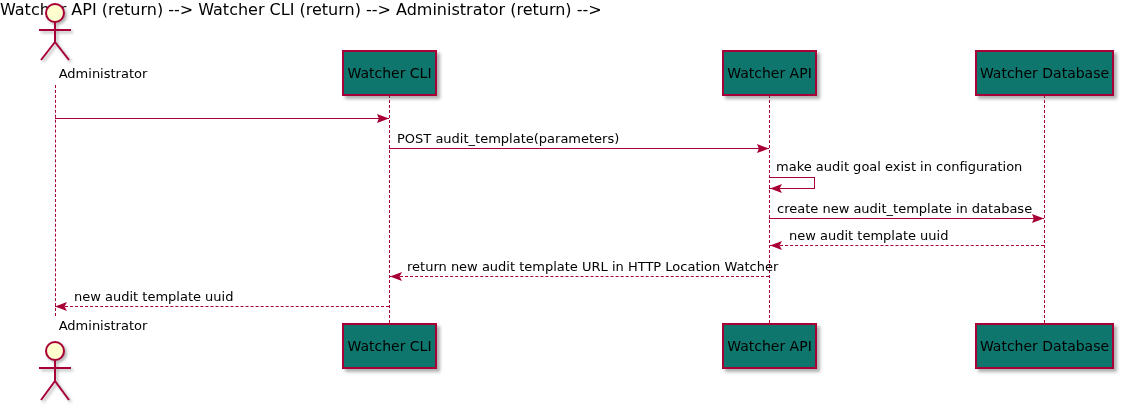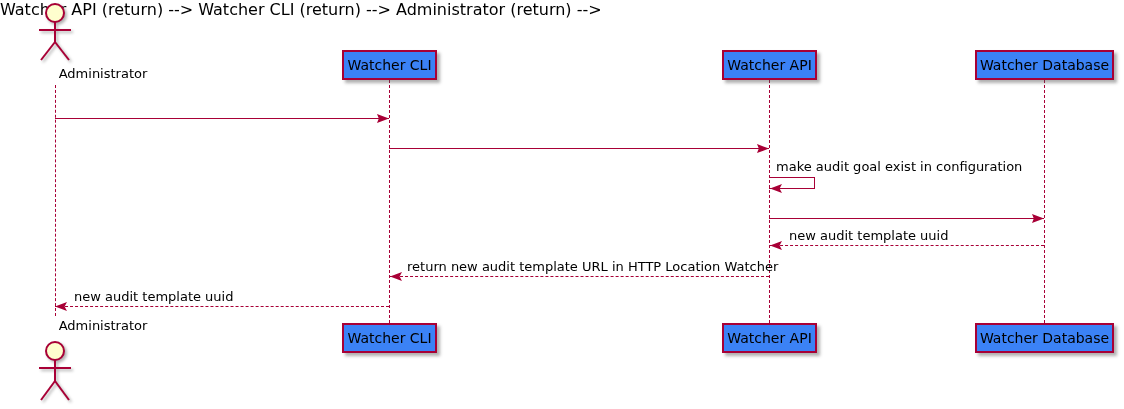--- a/index.html
+++ b/index.html
@@ -11,23 +11,23 @@
     overflow:hidden;
     background:#ffffff;
   }
   .lifeline{
     position:absolute;
     width:0;
     border-left:1px dashed #A80036;
   }
   .pbox{
     position:absolute;
-    height:30px;
+    height:46px;
     box-sizing:border-box;
-    background:#3b82f6;
+    background:#0f766e;
     border:2px solid #A80036;
     box-shadow:3px 3px 3px rgba(80,80,80,0.45);
     display:flex;align-items:center;justify-content:center;
     font-size:14px;
     white-space:nowrap;
   }
   .actor-label{
     position:absolute;
     width:110px;
     text-align:center;
@@ -104,29 +104,31 @@
   
   <div class="pbox" style="left:342px;top:323px;width:95px;">Watcher CLI</div>
   <div class="pbox" style="left:722px;top:323px;width:95px;">Watcher API</div>
   <div class="pbox" style="left:975px;top:323px;width:139px;">Watcher Database</div>
 
   
   <div class="msg-line" style="left:55px;top:118px;width:334px;"></div>
   <div class="arrowhead right" style="left:377px;top:114px;"></div>
 
   
+  <div class="msg-label" style="left:397px;top:131px;">POST audit_template(parameters)</div>
   <div class="msg-line" style="left:389px;top:148px;width:380px;"></div>
   <div class="arrowhead right" style="left:757px;top:144px;"></div>
 
   
   <div class="msg-label" style="left:776px;top:159px;">make audit goal exist in configuration</div>
   <div class="self-loop" style="left:769px;top:177px;width:46px;height:12px;"></div>
   <div class="arrowhead left" style="left:770px;top:184px;"></div>
 
   
+  <div class="msg-label" style="left:777px;top:201px;">create new audit_template in database</div>
   <div class="msg-line" style="left:769px;top:218px;width:275px;"></div>
   <div class="arrowhead right" style="left:1032px;top:214px;"></div>
 
    Watcher API (return) --&gt;
   <div class="msg-label" style="left:789px;top:228px;">new audit template uuid</div>
   <div class="msg-line dashed" style="left:770px;top:245px;width:274px;"></div>
   <div class="arrowhead left" style="left:770px;top:241px;"></div>
 
    Watcher CLI (return) --&gt;
   <div class="msg-label" style="left:407px;top:259px;">return new audit template URL in HTTP Location Watcher</div>

